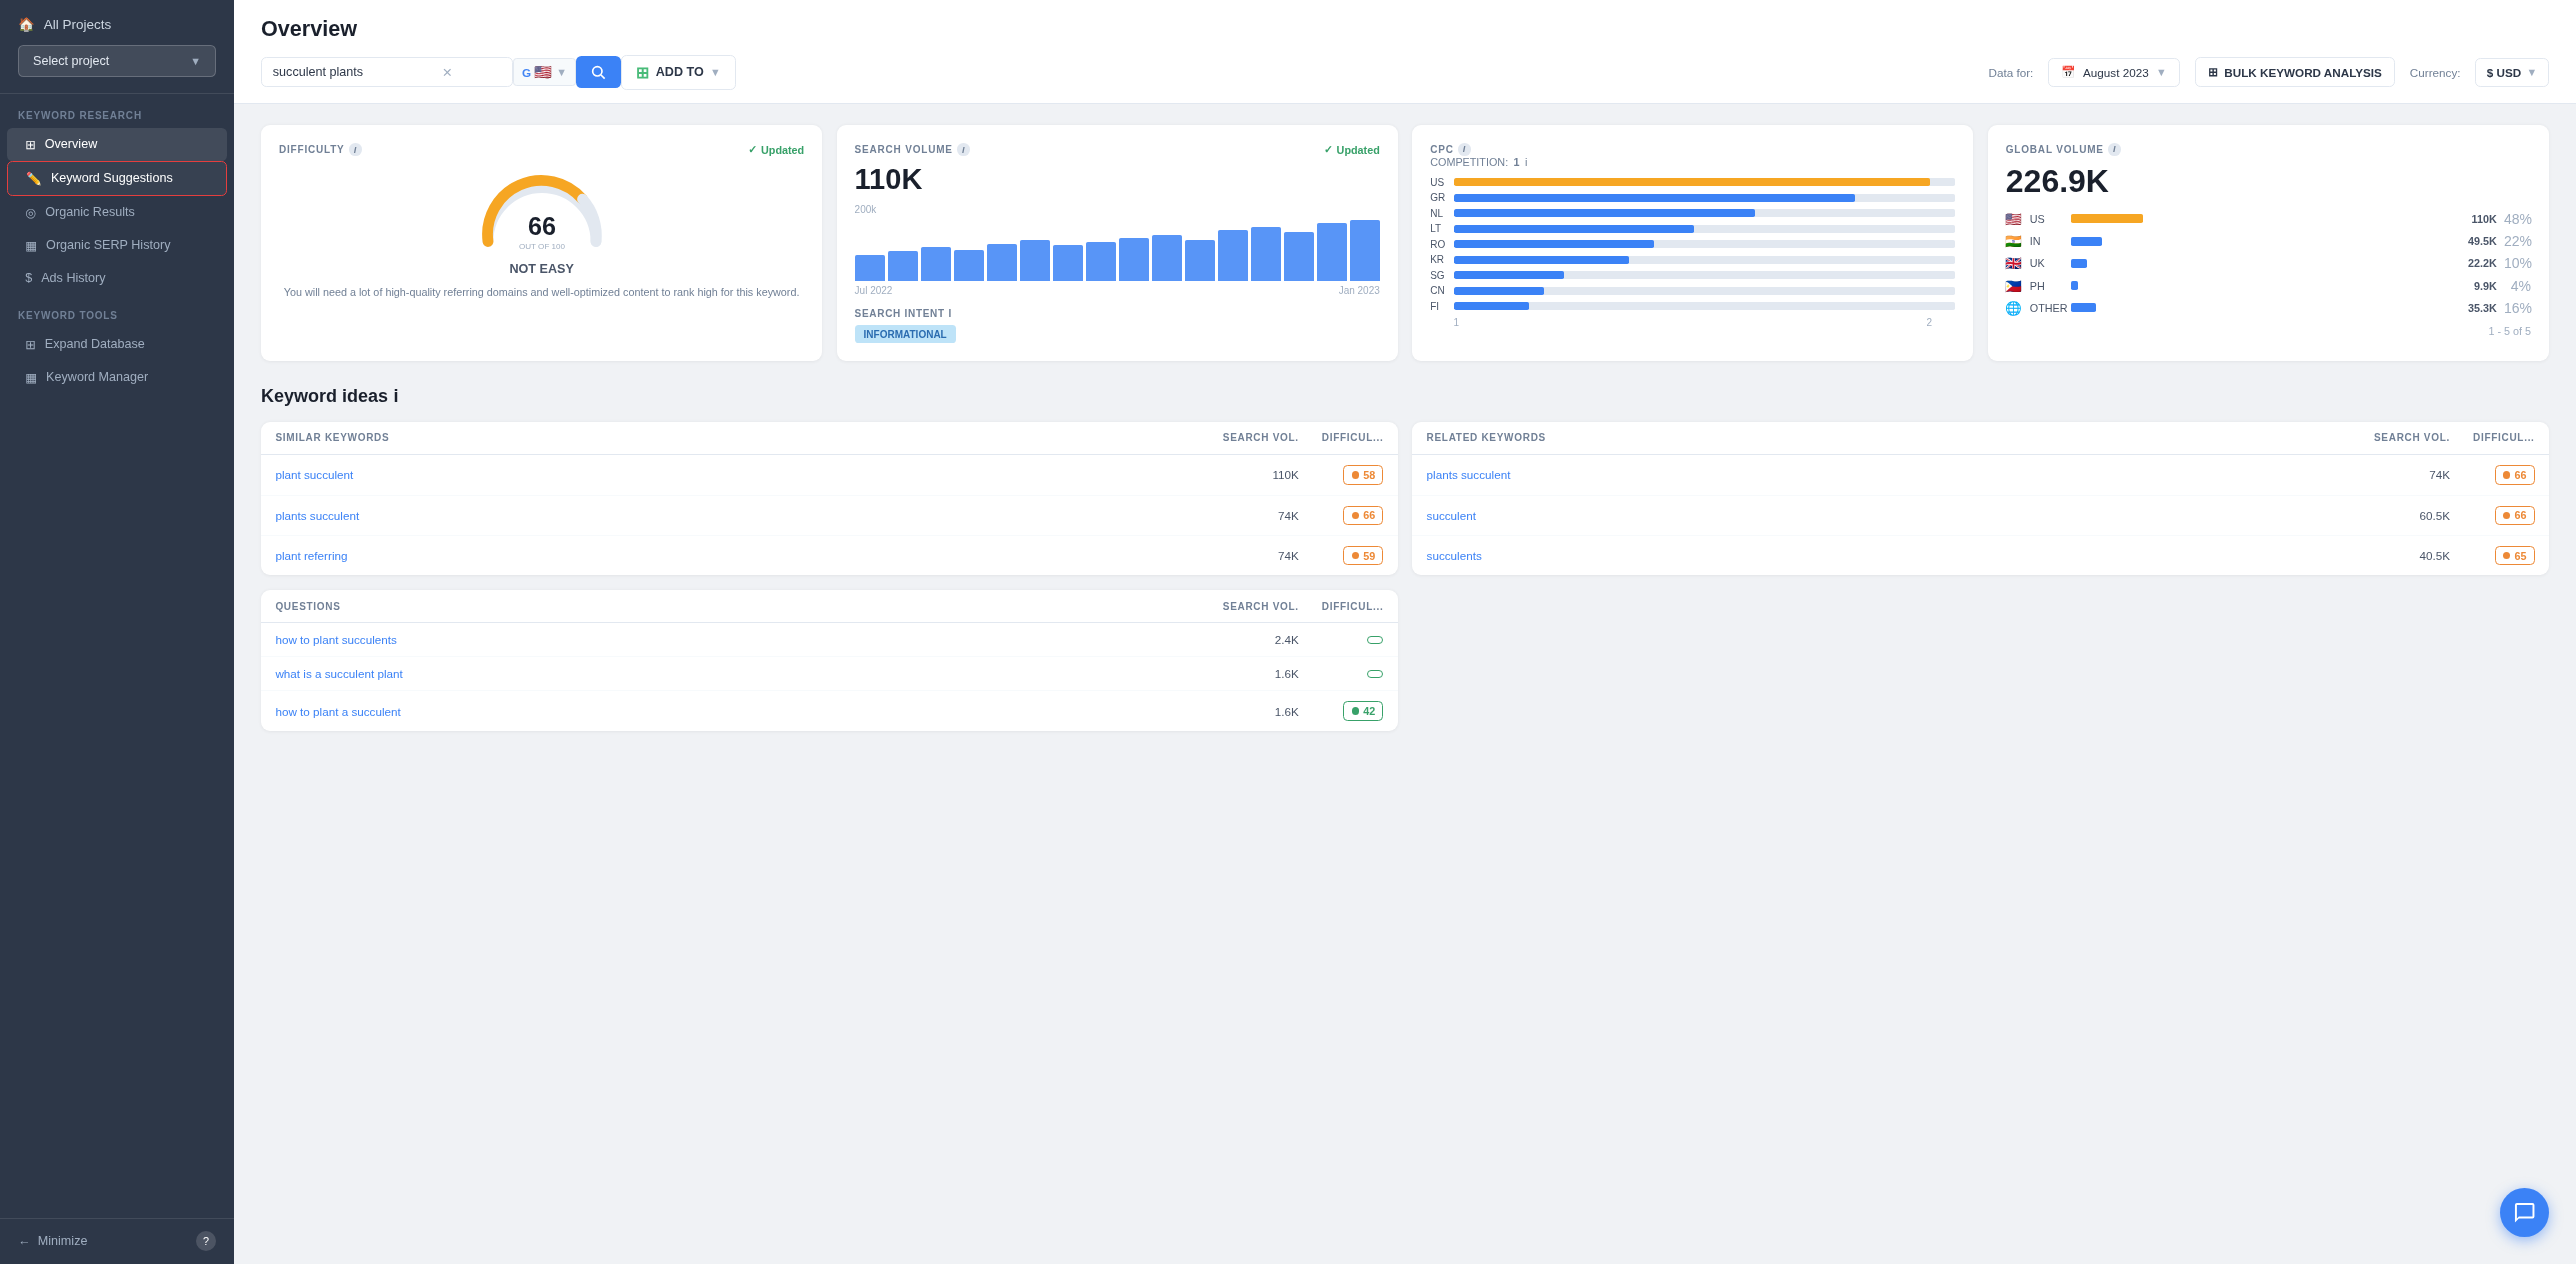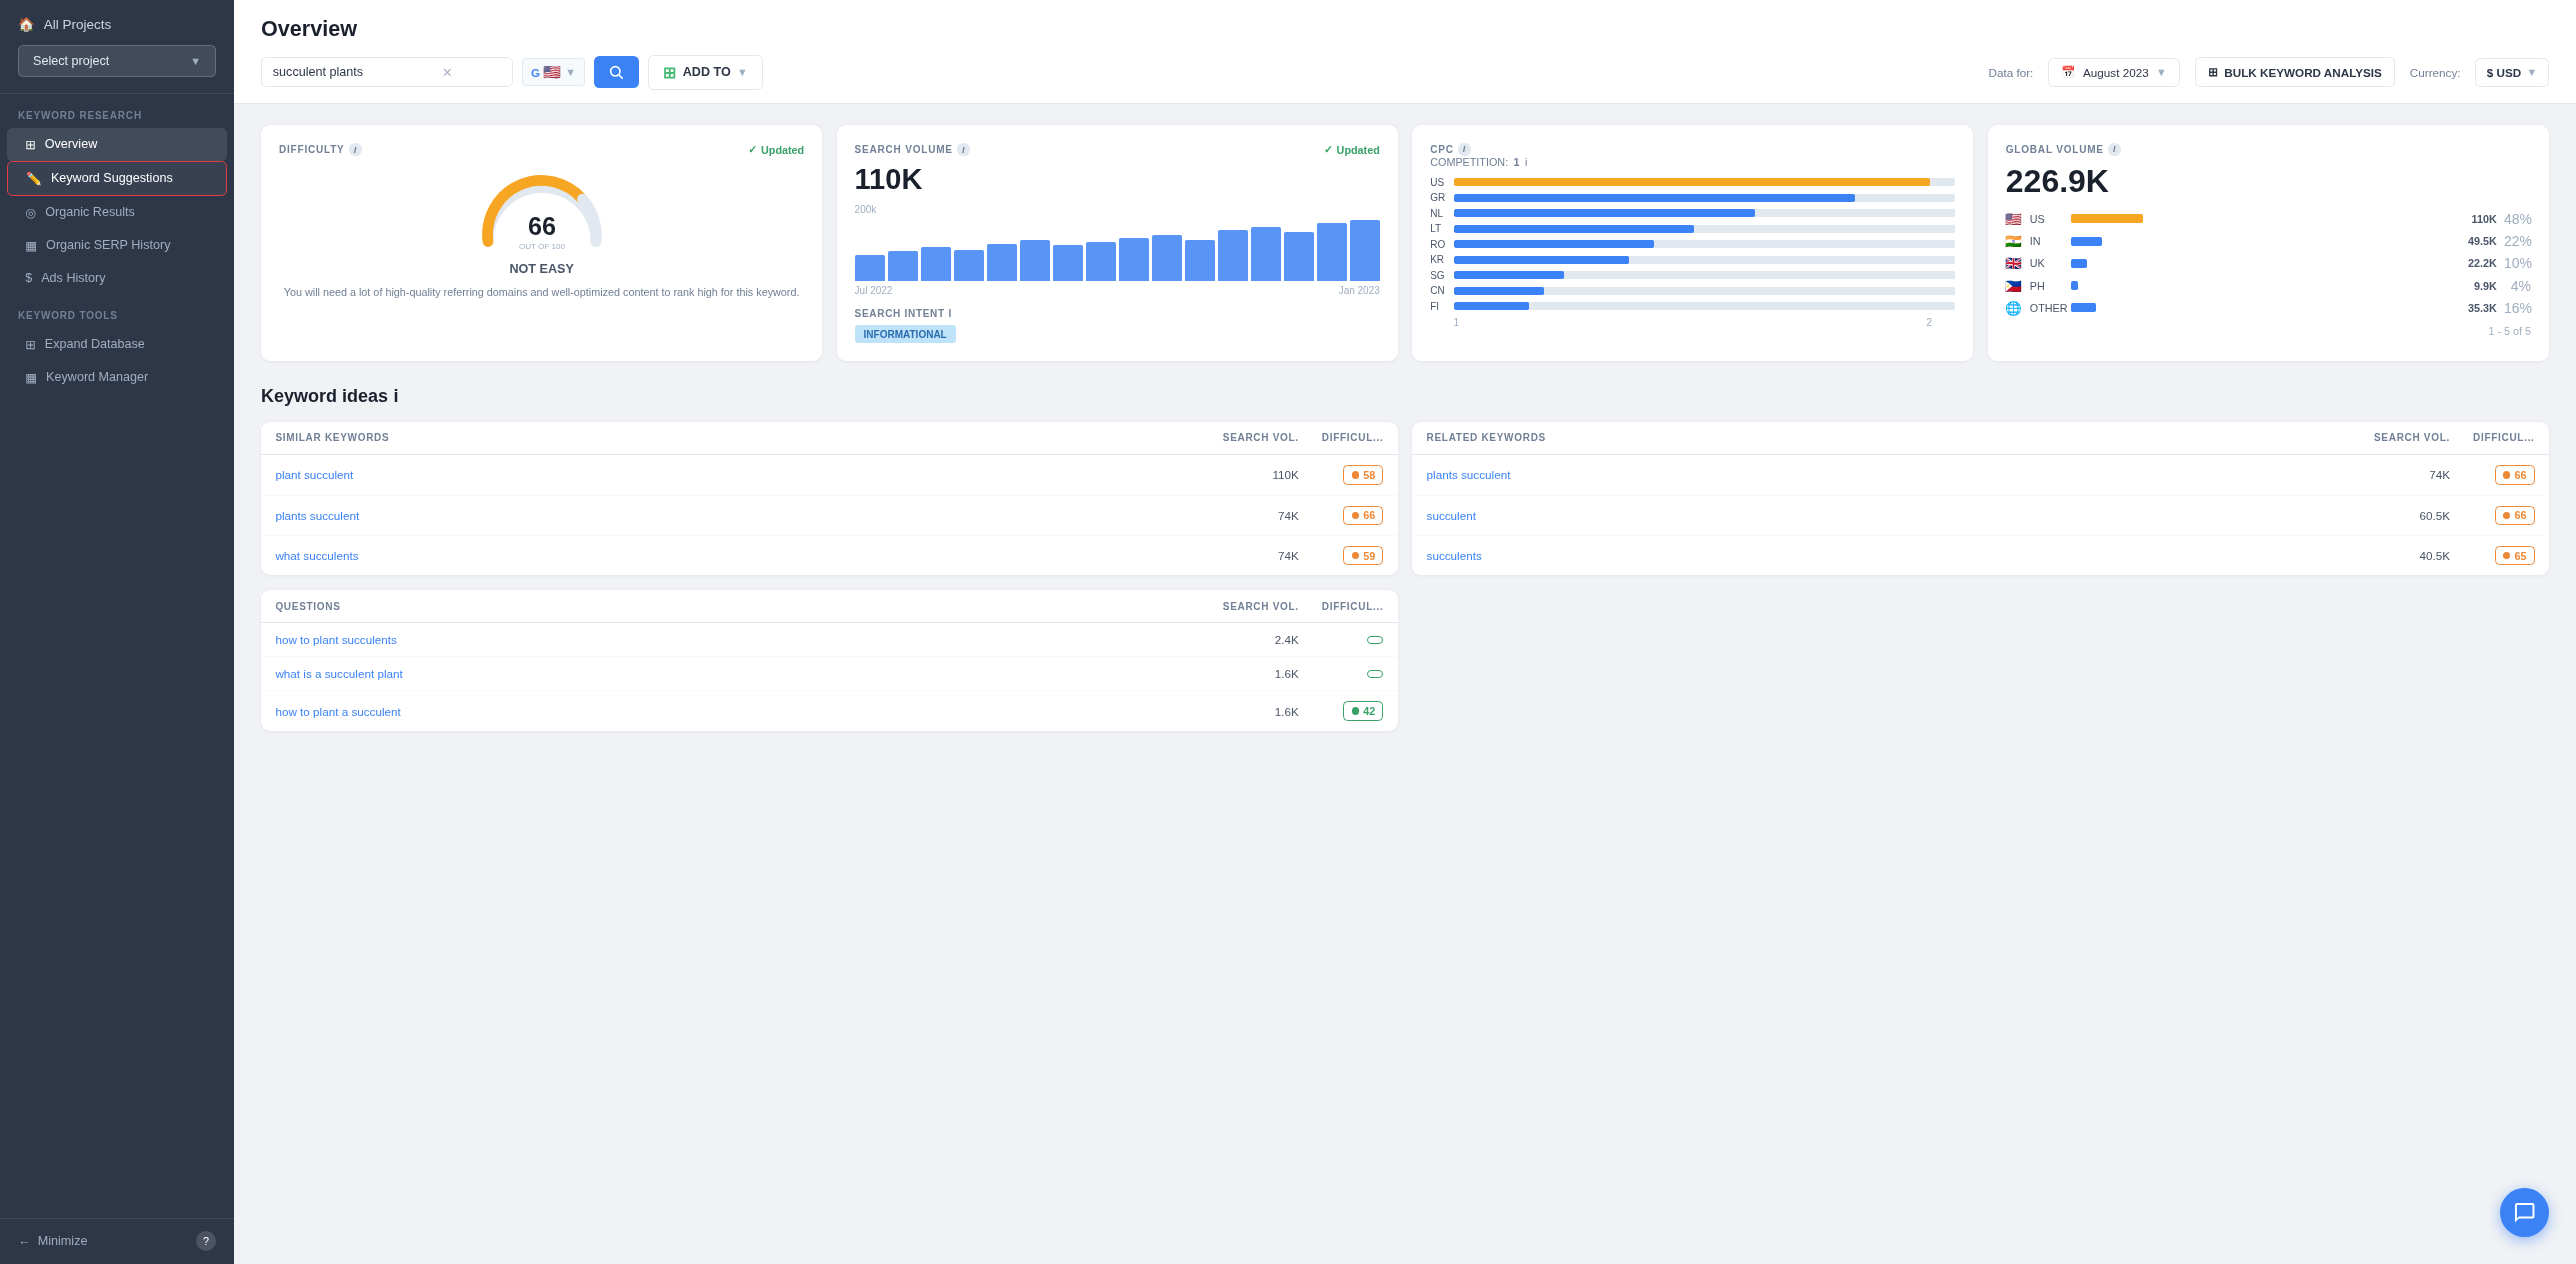--- a/index.html
+++ b/index.html
@@ -101,21 +101,20 @@
     }
     .page-title {
       font-size: 21.6px;
       font-weight: 700;
       color: #1a202c;
       margin-bottom: 12.6px;
     }
     .toolbar {
       display: flex;
       align-items: center;
-      gap: 9px;
     }
     .search-box {
       display: flex;
       align-items: center;
       border: 1.4px solid #e2e8f0;
       border-radius: 5.4px;
       padding: 6.3px 10.8px;
       background: #fff;
       gap: 7.2px;
       min-width: 252px;
@@ -683,21 +682,21 @@
       <span class="ki-keyword">plant succulent</span>
       <span class="ki-vol">110K</span>
       <div class="ki-diff-badge diff-orange"><span class="diff-dot diff-dot-orange"></span>58</div>
     </div>
           <div class="ki-row">
       <span class="ki-keyword">plants succulent</span>
       <span class="ki-vol">74K</span>
       <div class="ki-diff-badge diff-orange"><span class="diff-dot diff-dot-orange"></span>66</div>
     </div>
           <div class="ki-row">
-      <span class="ki-keyword">what succulents</span>
+      <span class="ki-keyword">plant referring</span>
       <span class="ki-vol">74K</span>
       <div class="ki-diff-badge diff-orange"><span class="diff-dot diff-dot-orange"></span>59</div>
     </div>
         </div>
         <div class="ki-card">
           <div class="ki-header">
     <div class="ki-col-label">RELATED KEYWORDS</div>
     <div class="ki-col-label right">SEARCH VOL.</div>
     <div class="ki-col-label right">DIFFICUL...</div>
   </div>

